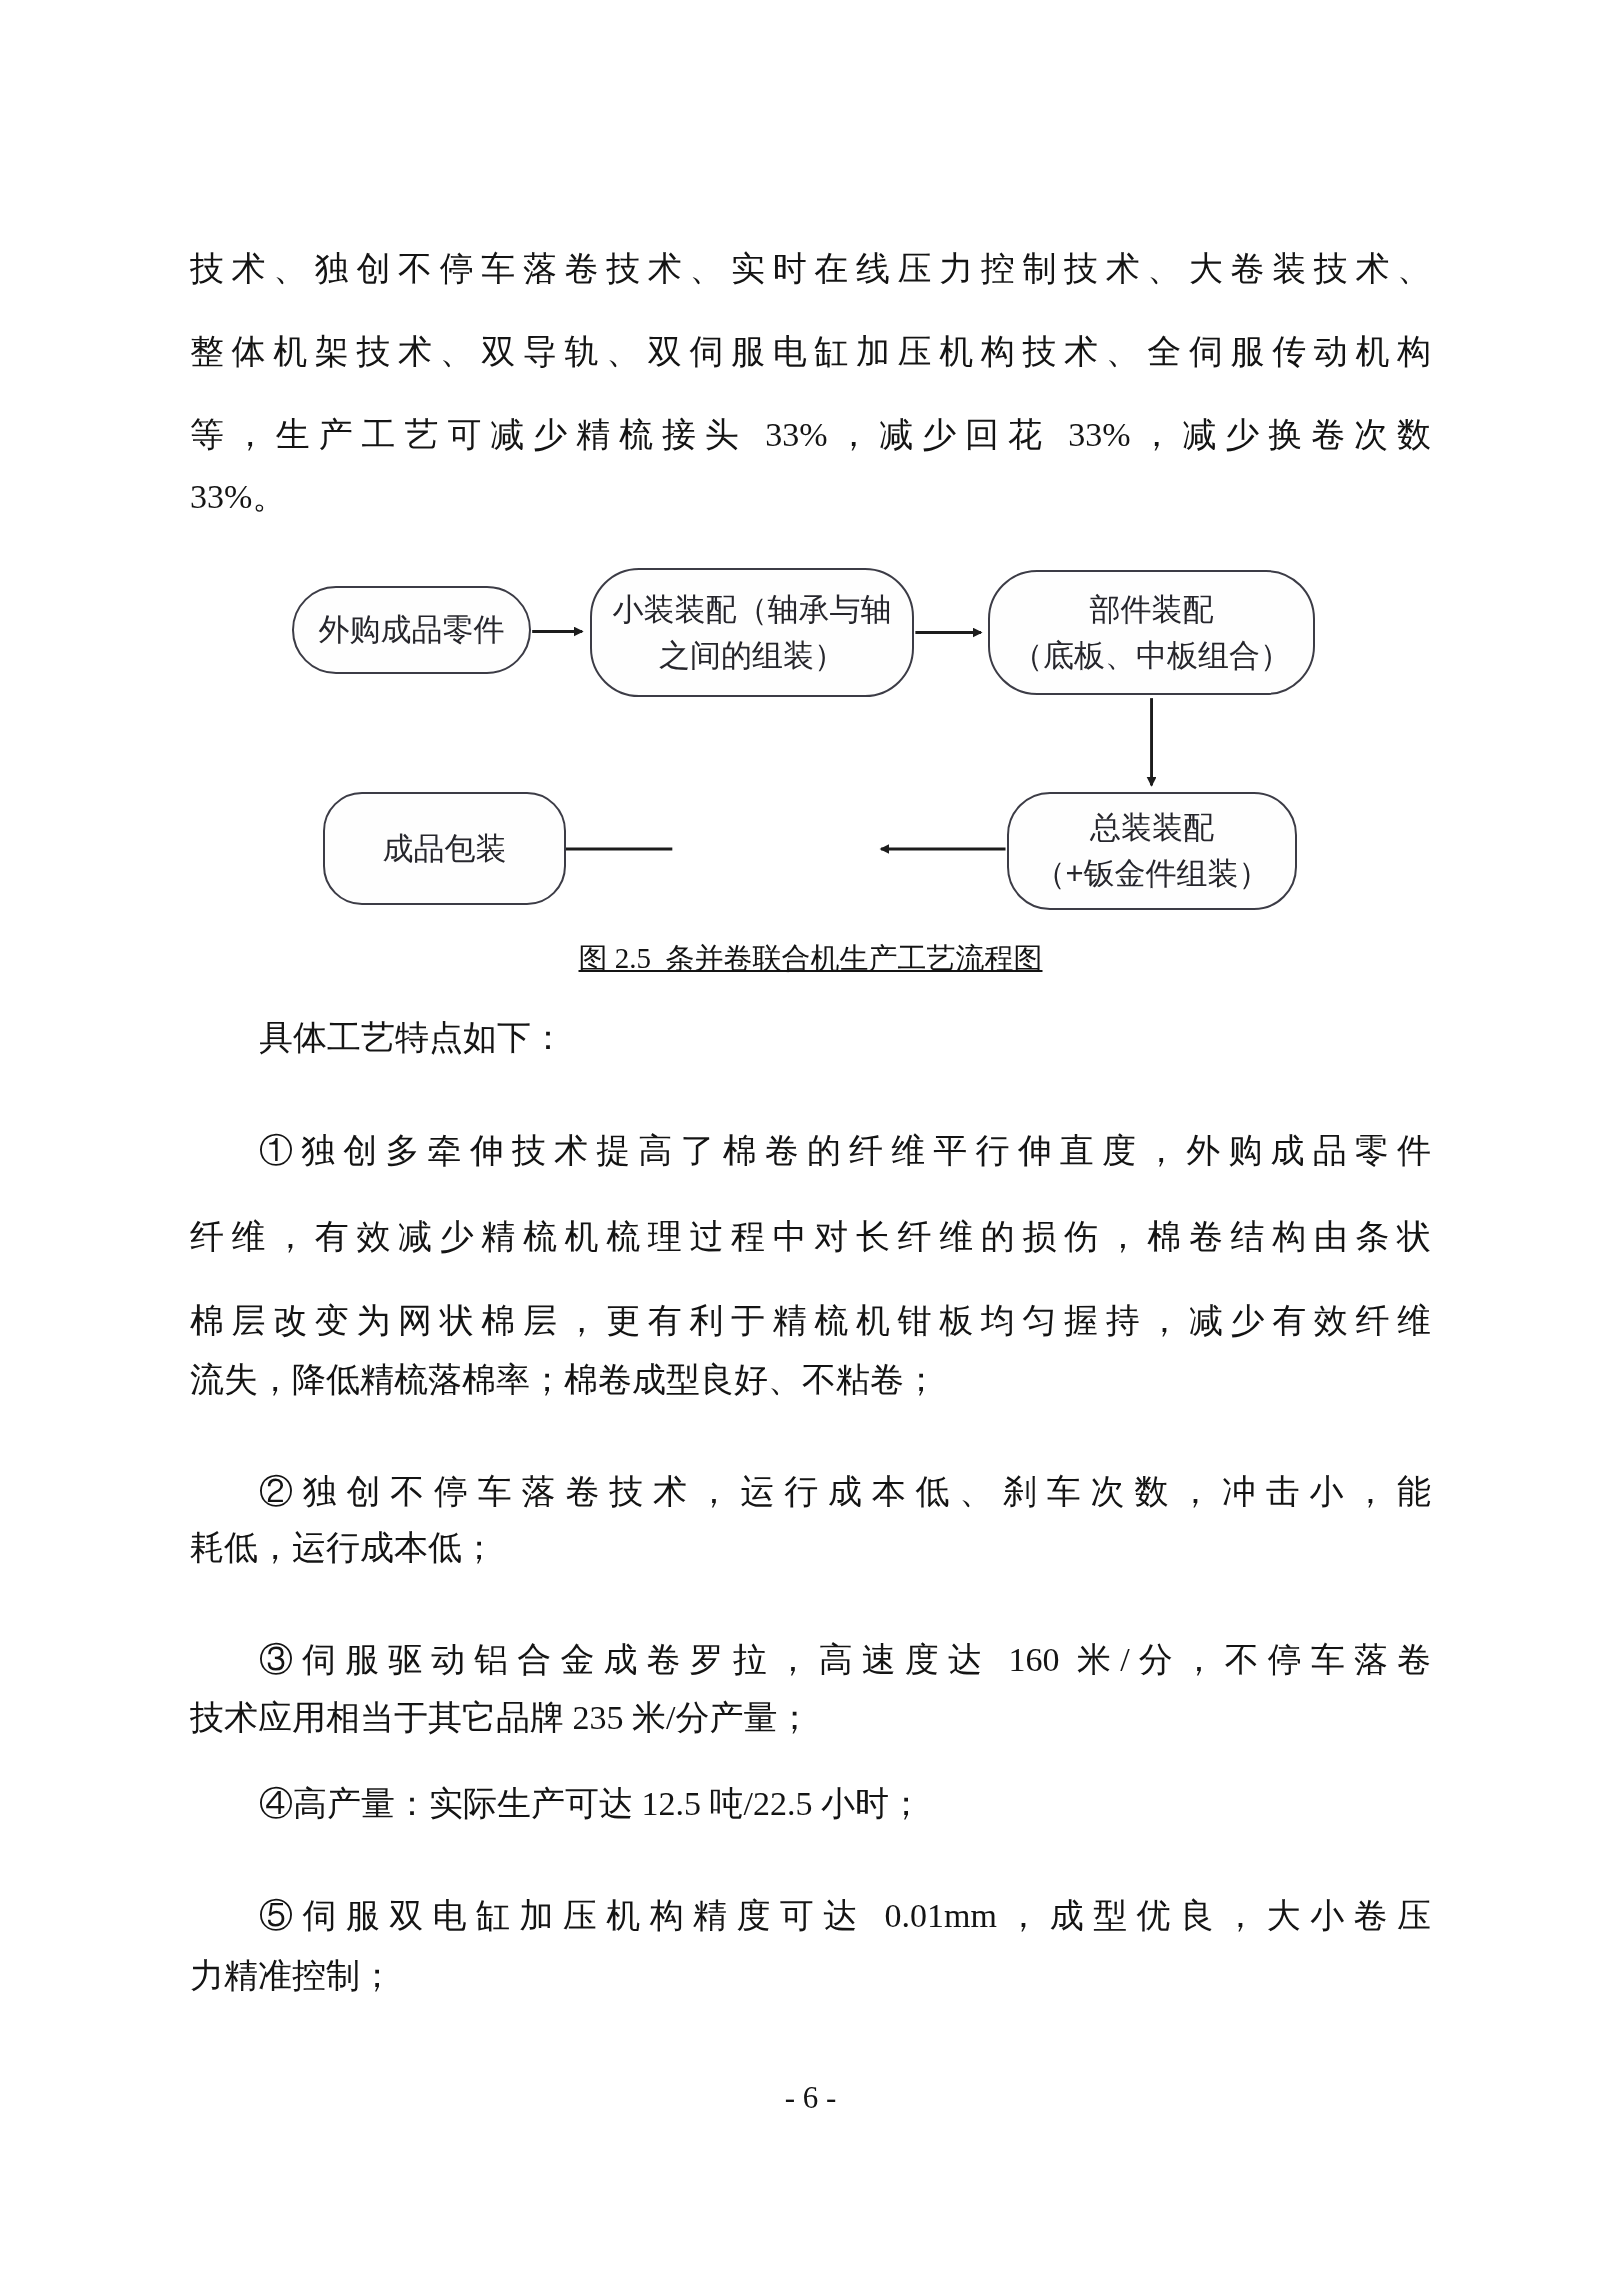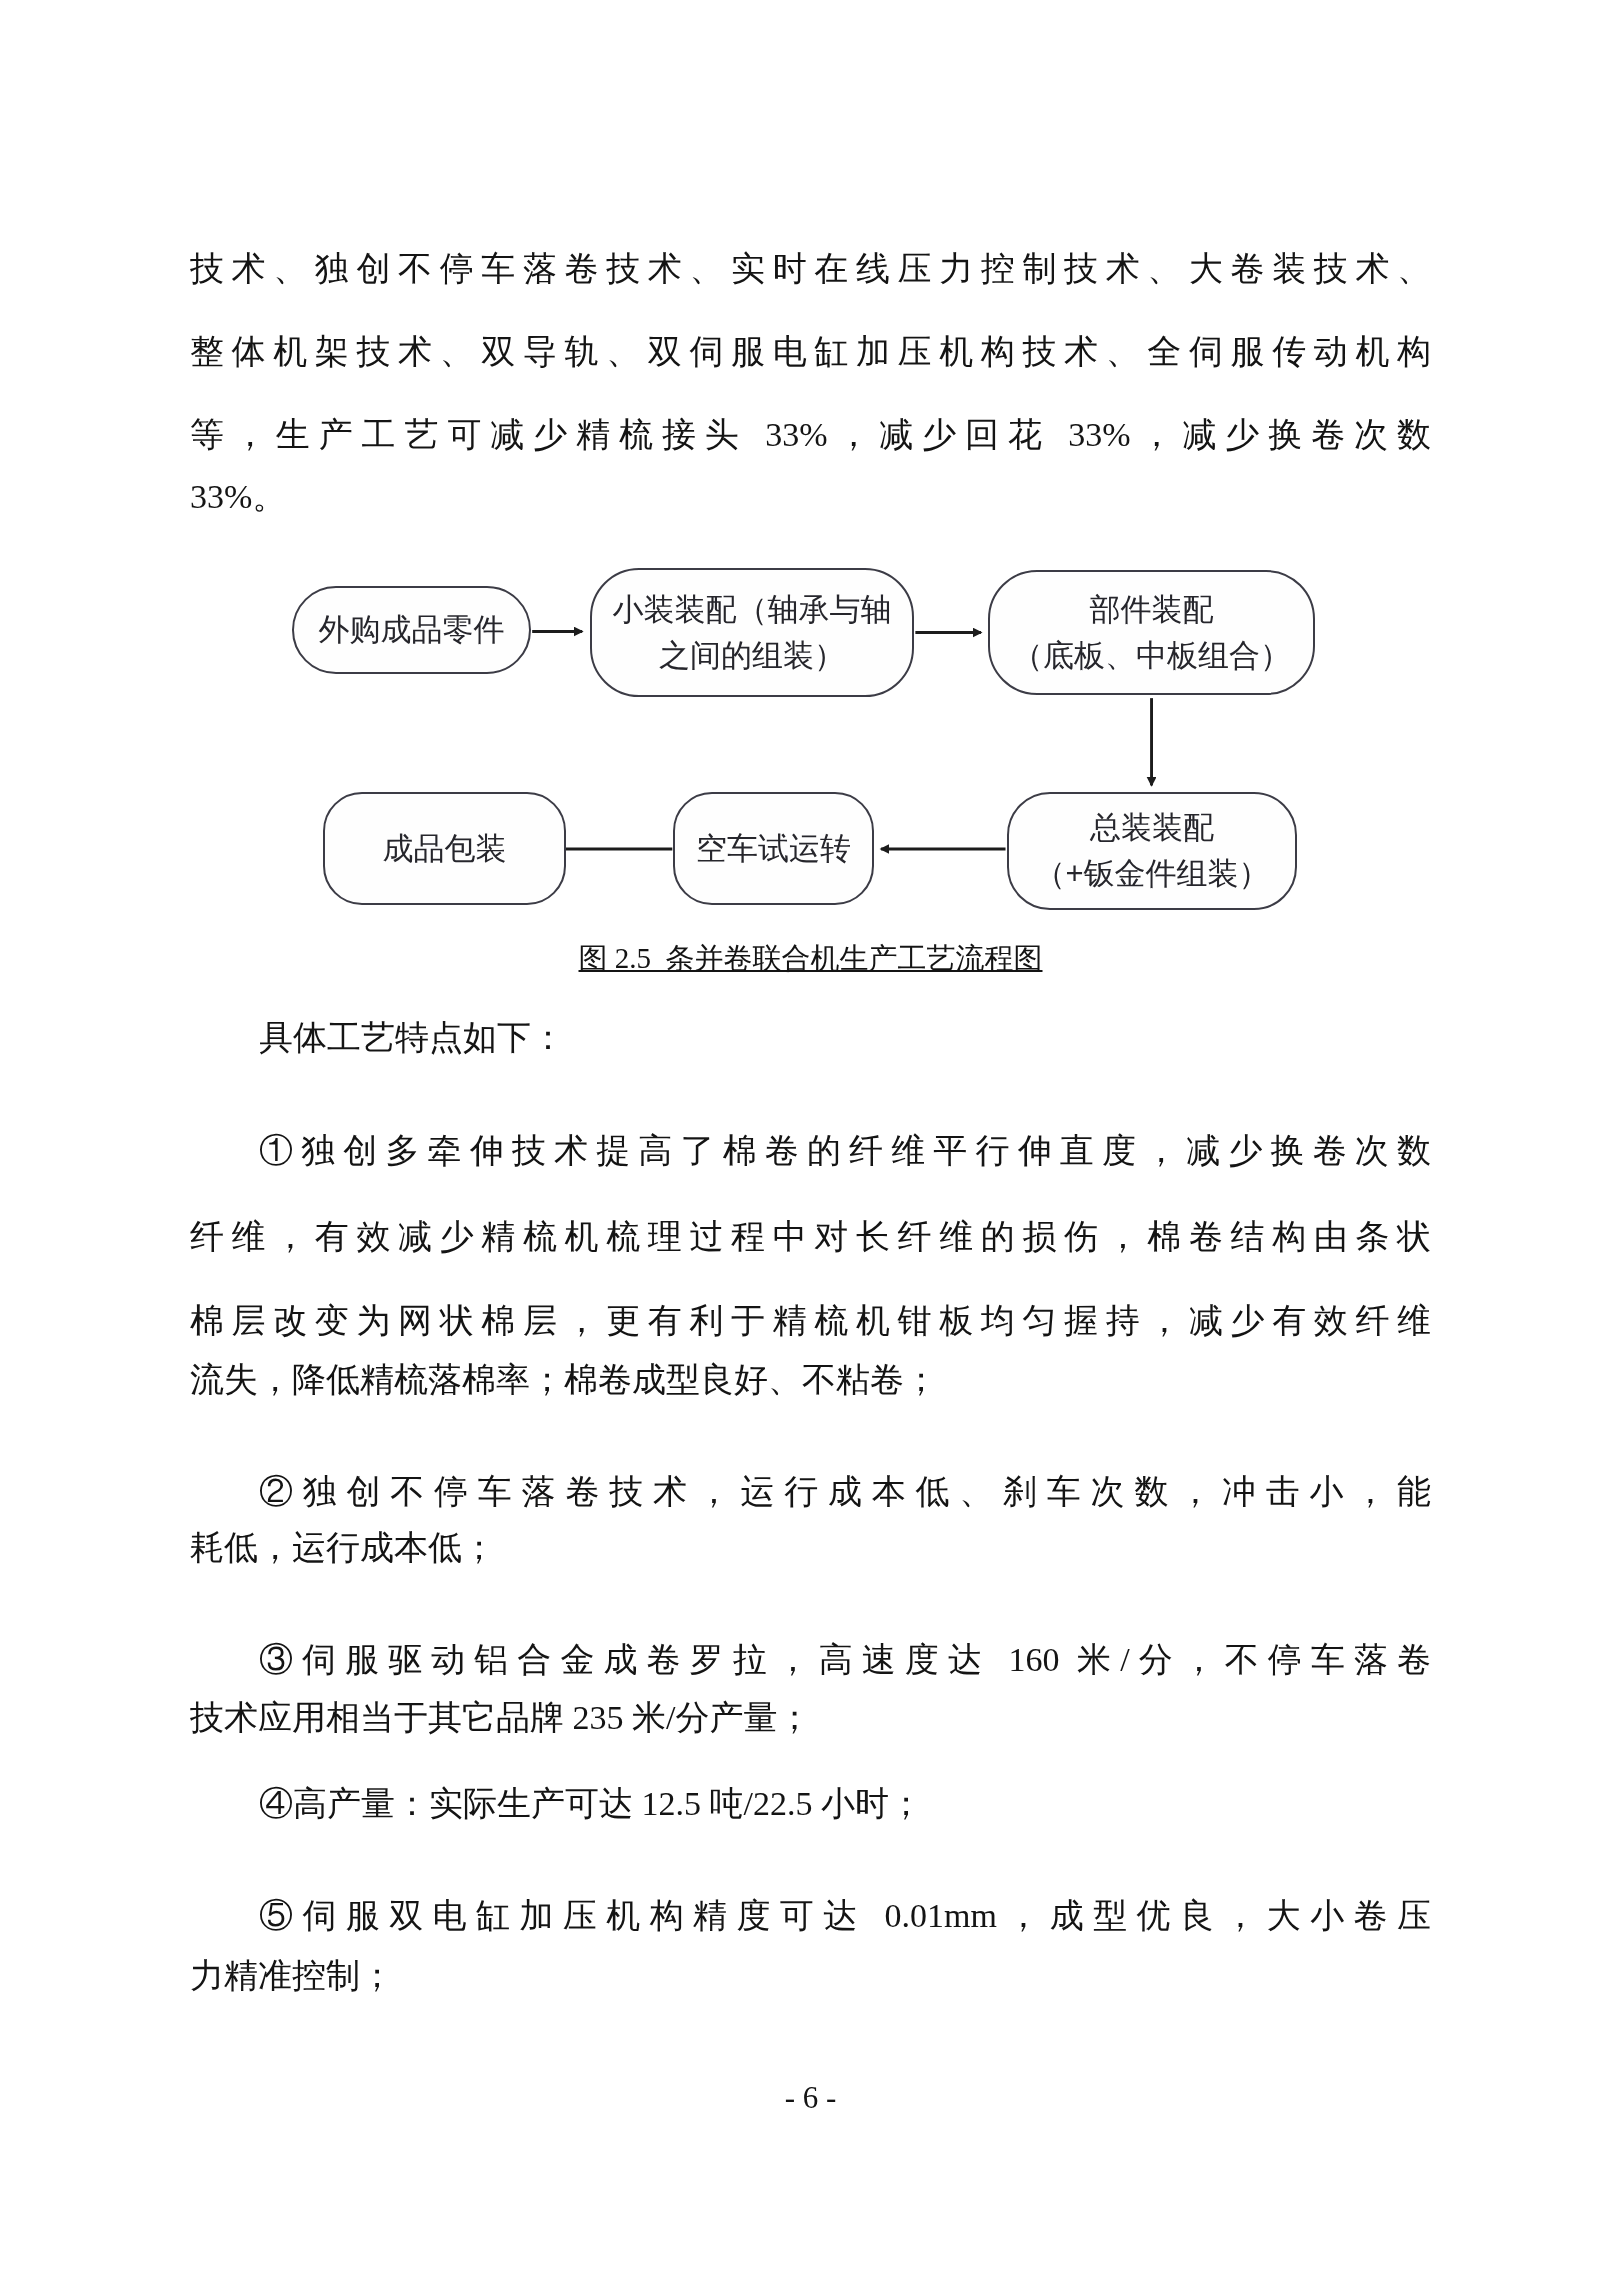--- a/index.html
+++ b/index.html
@@ -104,33 +104,30 @@
 
   <div class="node" style="left:988px;top:570px;width:327px;height:125px;border-radius:49px">
     <span>部件装配</span>
     <span>（底板、中板组合）</span>
   </div>
 
   <div class="node" style="left:323px;top:792px;width:243px;height:113px;border-radius:39px">
     <span>成品包装</span>
   </div>
 
-  <div class="node" style="left:673px;top:792px;width:201px;height:113px;border-radius:39px">
-    <span>空车试运转</span>
-  </div>
 
   <div class="node" style="left:1007px;top:792px;width:290px;height:118px;border-radius:43px">
     <span>总装装配</span>
     <span>（+钣金件组装）</span>
   </div>
 
   <div class="caption">图 2.5  条并卷联合机生产工艺流程图</div>
 
   <div class="bodyline indent" style="top:1015px">具体工艺特点如下：</div>
-  <div class="bodyline indent fill" style="top:1100px">①独创多牵伸技术提高了棉卷的纤维平行伸直度，减少换卷次数</div>
+  <div class="bodyline indent fill" style="top:1100px">①独创多牵伸技术提高了棉卷的纤维平行伸直度，外购成品零件</div>
   <div class="bodyline fill" style="top:1186px">纤维，有效减少精梳机梳理过程中对长纤维的损伤，棉卷结构由条状</div>
   <div class="bodyline fill" style="top:1270px">棉层改变为网状棉层，更有利于精梳机钳板均匀握持，减少有效纤维</div>
   <div class="bodyline" style="top:1357px">流失，降低精梳落棉率；棉卷成型良好、不粘卷；</div>
   <div class="bodyline indent fill" style="top:1441px">②独创不停车落卷技术，运行成本低、刹车次数，冲击小，能</div>
   <div class="bodyline" style="top:1525px">耗低，运行成本低；</div>
   <div class="bodyline indent fill" style="top:1609px">③伺服驱动铝合金成卷罗拉，高速度达 160 米/分，不停车落卷</div>
   <div class="bodyline" style="top:1695px">技术应用相当于其它品牌 235 米/分产量；</div>
   <div class="bodyline indent" style="top:1781px">④高产量：实际生产可达 12.5 吨/22.5 小时；</div>
   <div class="bodyline indent fill" style="top:1865px">⑤伺服双电缸加压机构精度可达 0.01mm，成型优良，大小卷压</div>
   <div class="bodyline" style="top:1953px">力精准控制；</div>

